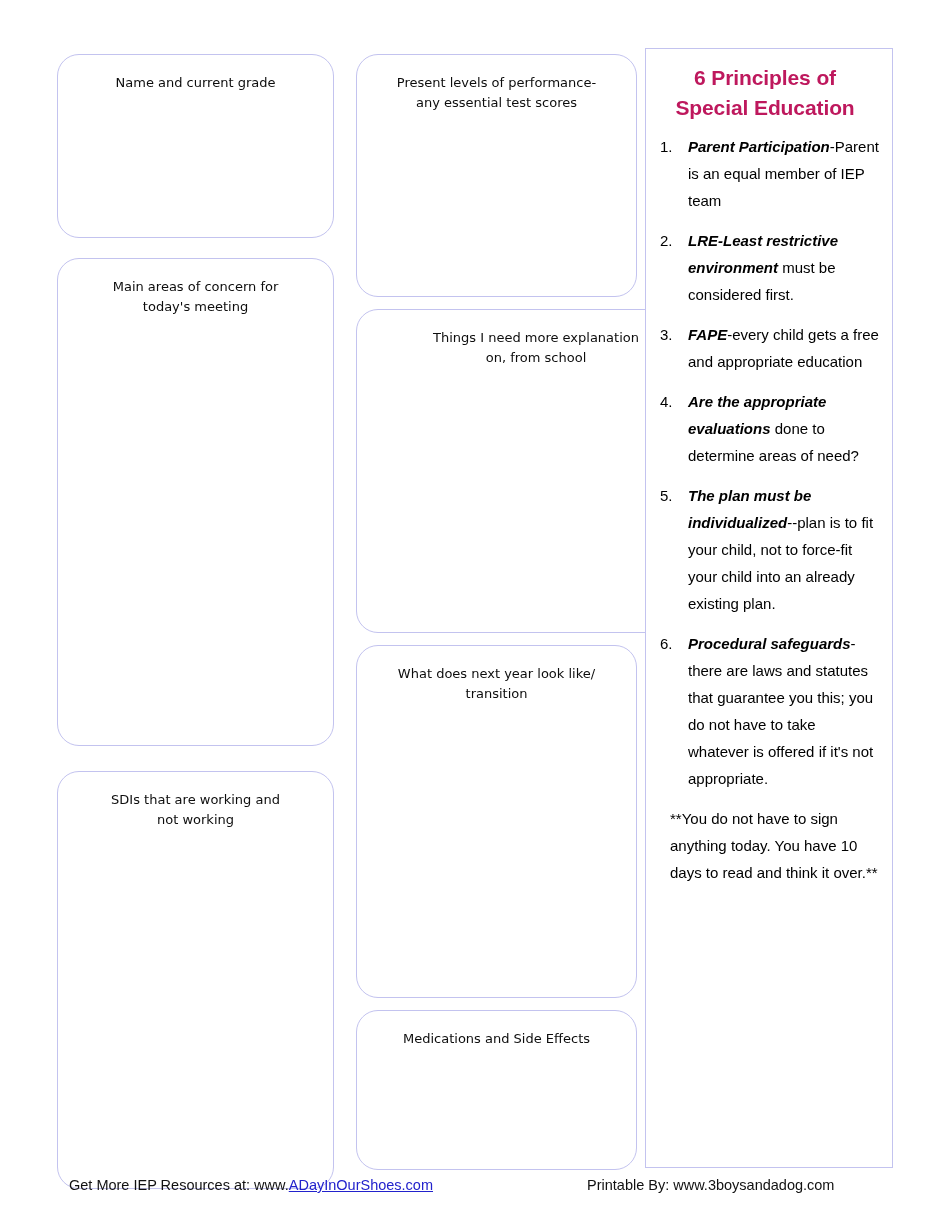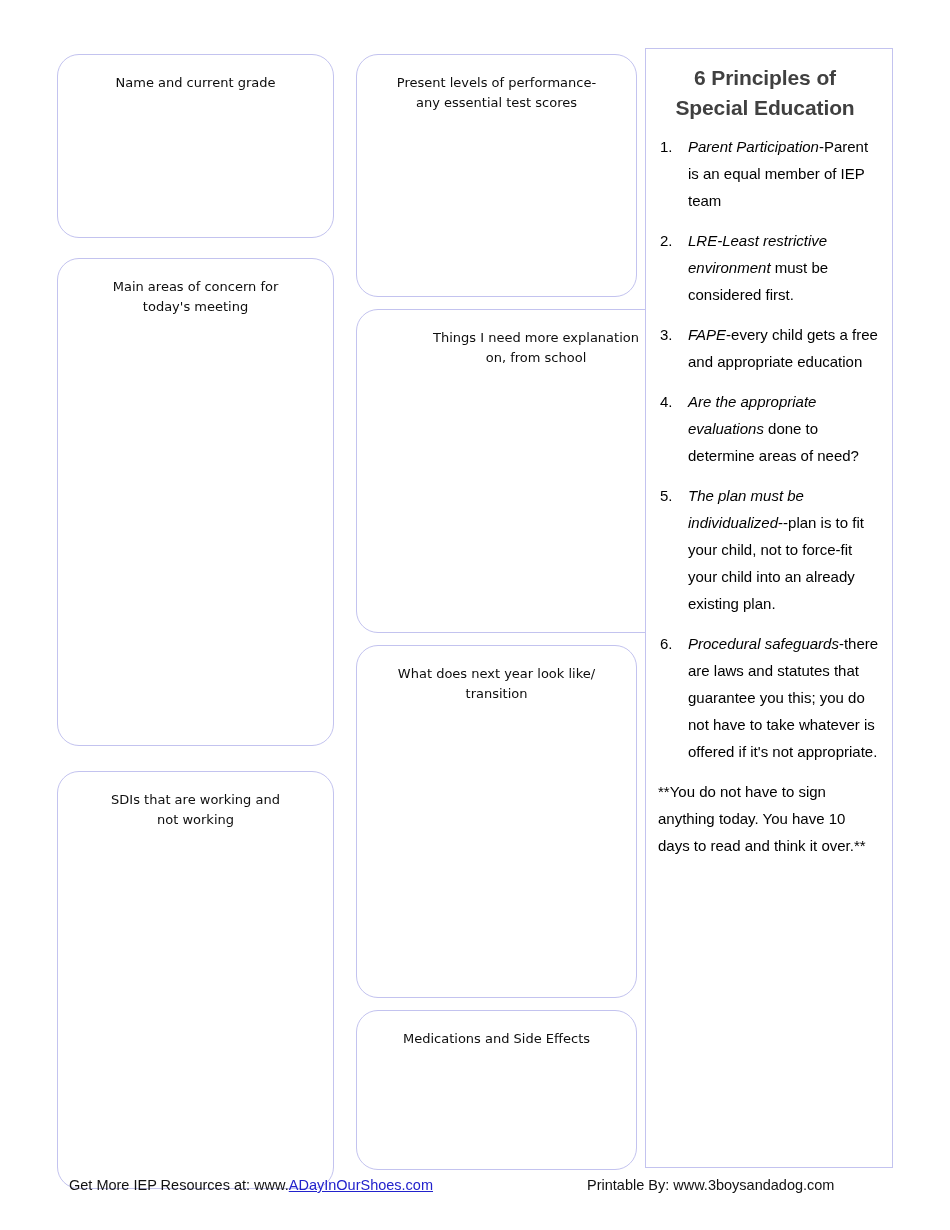--- a/index.html
+++ b/index.html
@@ -64,21 +64,21 @@
     padding: 10px 12px 10px 12px;
     font-family: "Liberation Sans", sans-serif;
   }
   #principles-panel .panel-title {
     margin: 4px 8px 10px 0;
     text-align: center;
     font-size: 21px;
     line-height: 30px;
     font-weight: bold;
     letter-spacing: -0.1px;
-    color: #404040;
+    color: #be185d;
   }
   ol.principles {
     list-style: none;
     margin: 0;
     padding: 0;
   }
   ol.principles > li {
     position: relative;
     padding-left: 30px;
     margin-bottom: 13px;
@@ -88,31 +88,31 @@
   }
   ol.principles > li .item-number {
     position: absolute;
     left: 2px;
     top: 0;
     width: 22px;
     font-size: 15px;
     line-height: 27px;
   }
   ol.principles > li .item-term {
-    font-weight: normal;
+    font-weight: bold;
     font-style: italic;
     margin-top: 13px;
   }
   #principles-panel .panel-note {
     margin: 14px 0 0 0;
     font-size: 15px;
     line-height: 27px;
     color: #000000;
   }
-  #principles-panel .panel-note.first-note { margin-top: 6px; }
+  #principles-panel .panel-note.first-note { margin-top: 6px; margin-left: 12px; }
 
   
   .footer {
     position: absolute;
     left: 12px;
     top: 1177px;
     width: 950px;
     height: 30px;
     font-family: "Liberation Sans", sans-serif;
     font-size: 14.5px;

